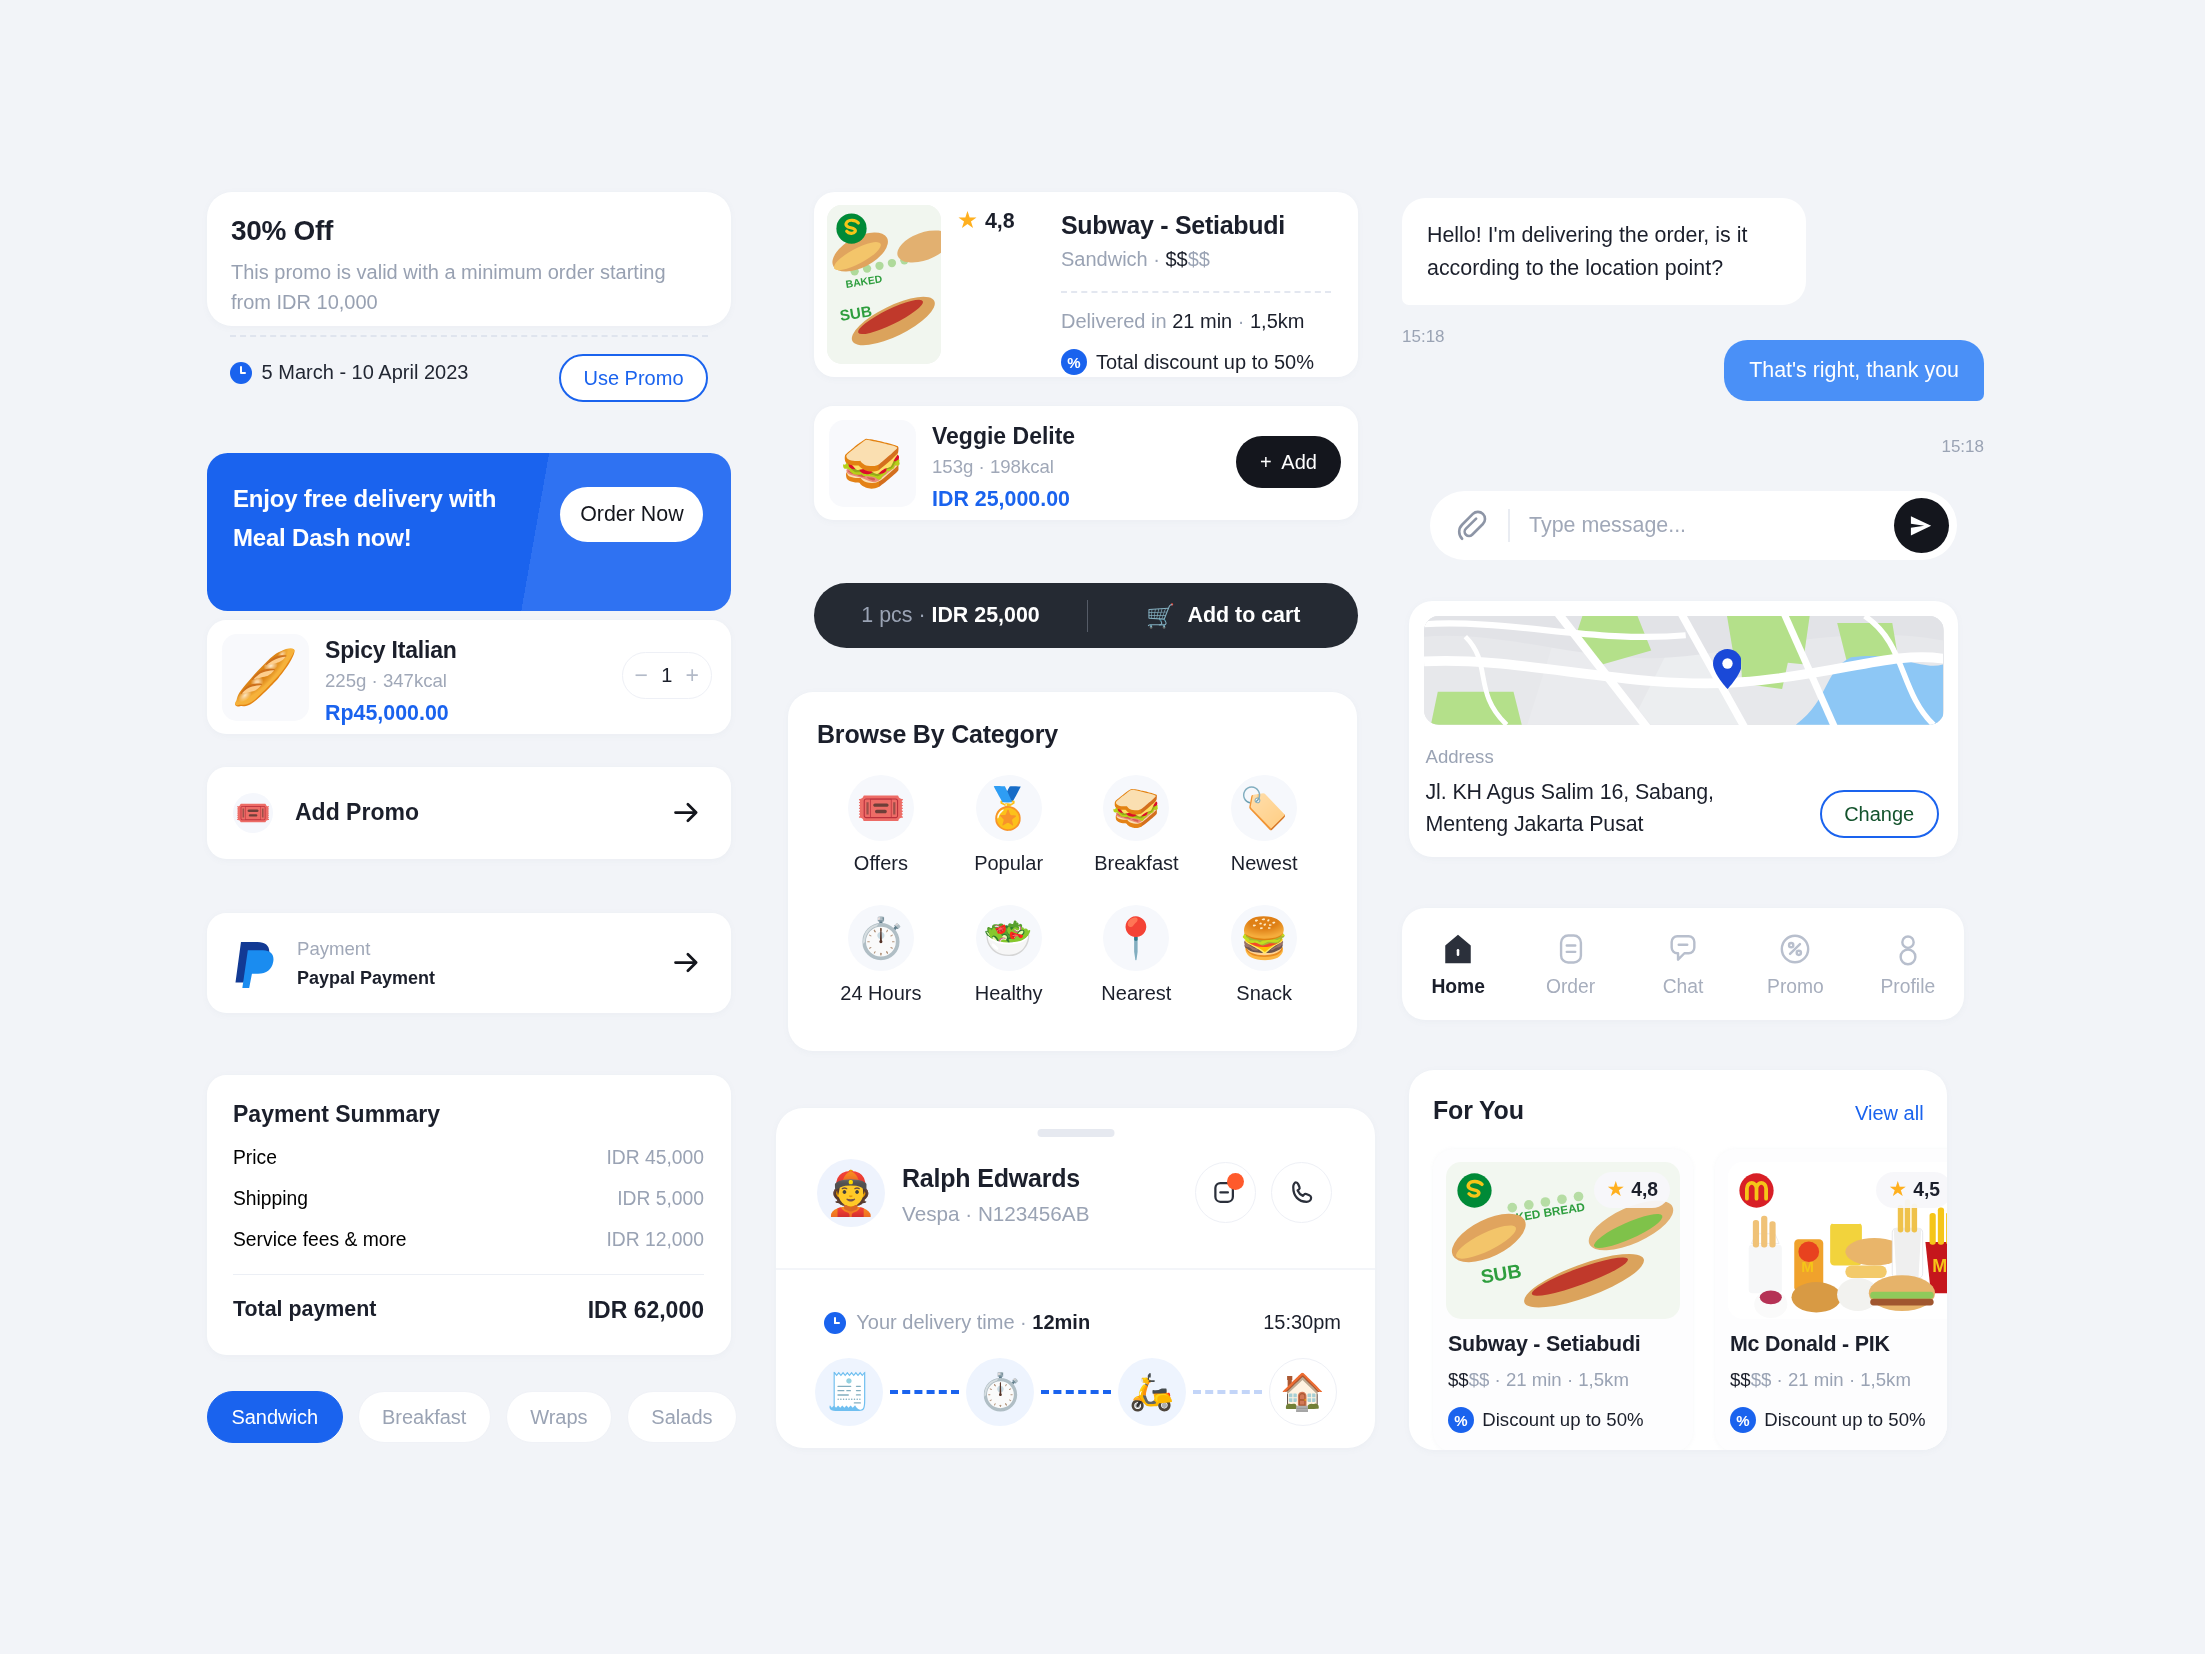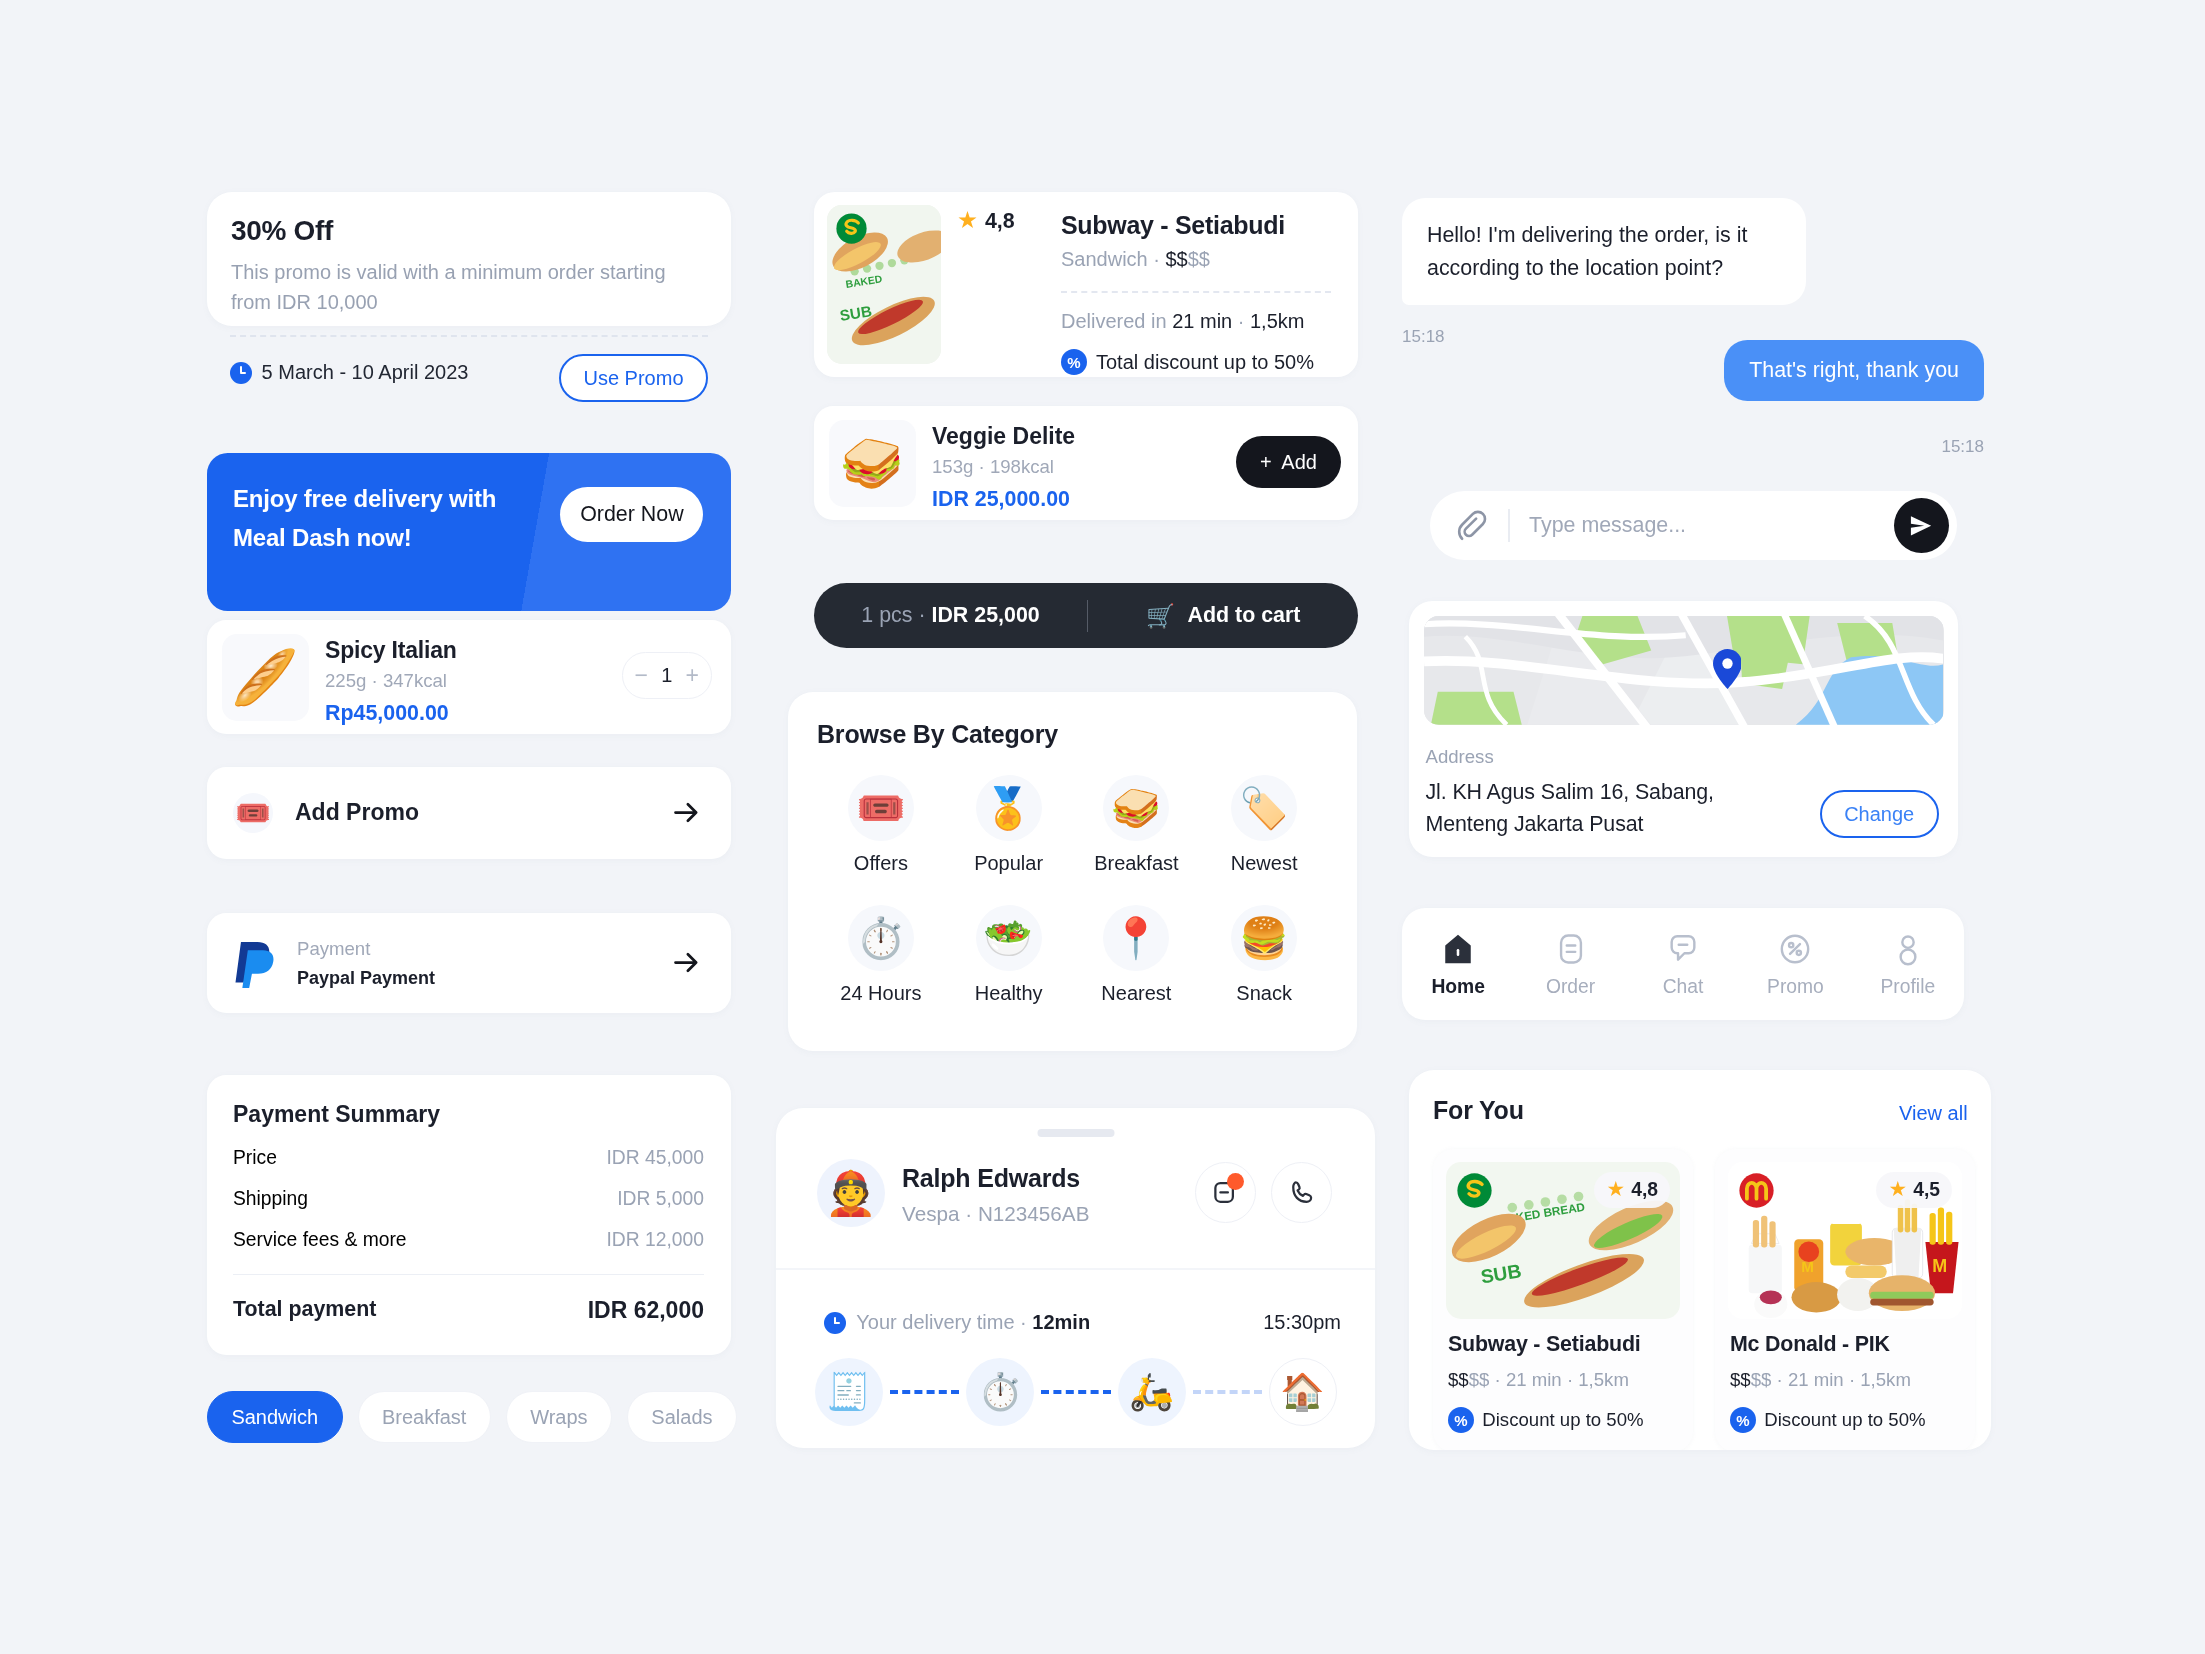--- a/index.html
+++ b/index.html
@@ -180,31 +180,31 @@
      display:flex; align-items:center; justify-content:center; border:none; cursor:pointer; flex:none;}
 
   #map-card { left:1409px; top:601px; width:549px; height:256px; border-radius:23.4px;}
   #map-img { position:absolute; left:14.5px; top:15px; width:520px; height:109px;
      border-radius:15px; overflow:hidden; background:#e6e7ea;}
   #map-pin { position:absolute; left:289px; top:33px; width:29px; height:40px; z-index:5;}
   #addr-label { position:absolute; left:16.5px; top:145px; font-size:18.6px; color:#9aa3b4;}
   #addr-value { position:absolute; left:16.5px; top:175px; width:358px; font-size:21.4px;
      line-height:32px; color:#1b1f2b; letter-spacing:-0.1px;}
   #change-btn { position:absolute; right:19.3px; top:189px; width:119px; height:48px;
-     border:2.1px solid #1a63ee; border-radius:25px; background:#fff; color:#3b82f6;
+     border:2.1px solid #1a63ee; border-radius:25px; background:#fff; color:#14532d;
      font-size:20px; font-family:inherit; cursor:pointer;}
 
   #navbar { left:1402px; top:908px; width:562px; height:112px; border-radius:23.4px;}
   #nav-items { position:absolute; inset:0; display:flex; align-items:center; }
   .nav-item { flex:1; display:flex; flex-direction:column; align-items:center; gap:8.3px; cursor:pointer;}
   .nav-item .ico{ width:37px; height:37px; display:flex; align-items:center; justify-content:center;}
   .nav-item .lbl{ font-size:19.3px; color:#a7aebd;}
   .nav-item.active .lbl{ color:#1b1f2b; font-weight:700;}
 
-  #foryou-card { left:1409px; top:1070px; width:582px; height:380px; border-radius:25px; overflow:hidden;}
+  #foryou-card { left:1409px; top:1070px; width:538px; height:380px; border-radius:25px; overflow:hidden;}
   #fy-title { position:absolute; left:24px; top:26px; font-size:25px; font-weight:700; color:#1b1f2b; letter-spacing:-0.2px;}
   #fy-viewall { position:absolute; right:23.4px; top:32px; font-size:20px; color:#1a63ee; cursor:pointer;}
   #fy-list { position:absolute; left:24px; top:79px; display:flex; gap:22px;}
   .fy-card { width:260px; height:303px; background:#fdfdfe; border-radius:20.7px; position:relative;
      box-shadow:0 0.7px 4.1px rgba(120,130,160,0.06); flex:none;}
   .fy-img { position:absolute; left:13px; top:13px; width:234px; height:157px; border-radius:15px;
      overflow:hidden; background:#fff;}
   .fy-logo { position:absolute; left:9.6px; top:9.6px; width:37px; height:37px; z-index:4;}
   .fy-rate { position:absolute; right:9.6px; top:9.6px; z-index:4; height:36px; padding:0 12.4px;
      background:rgba(246,247,250,0.94); border-radius:18px; display:flex; align-items:center; gap:6.2px;}

